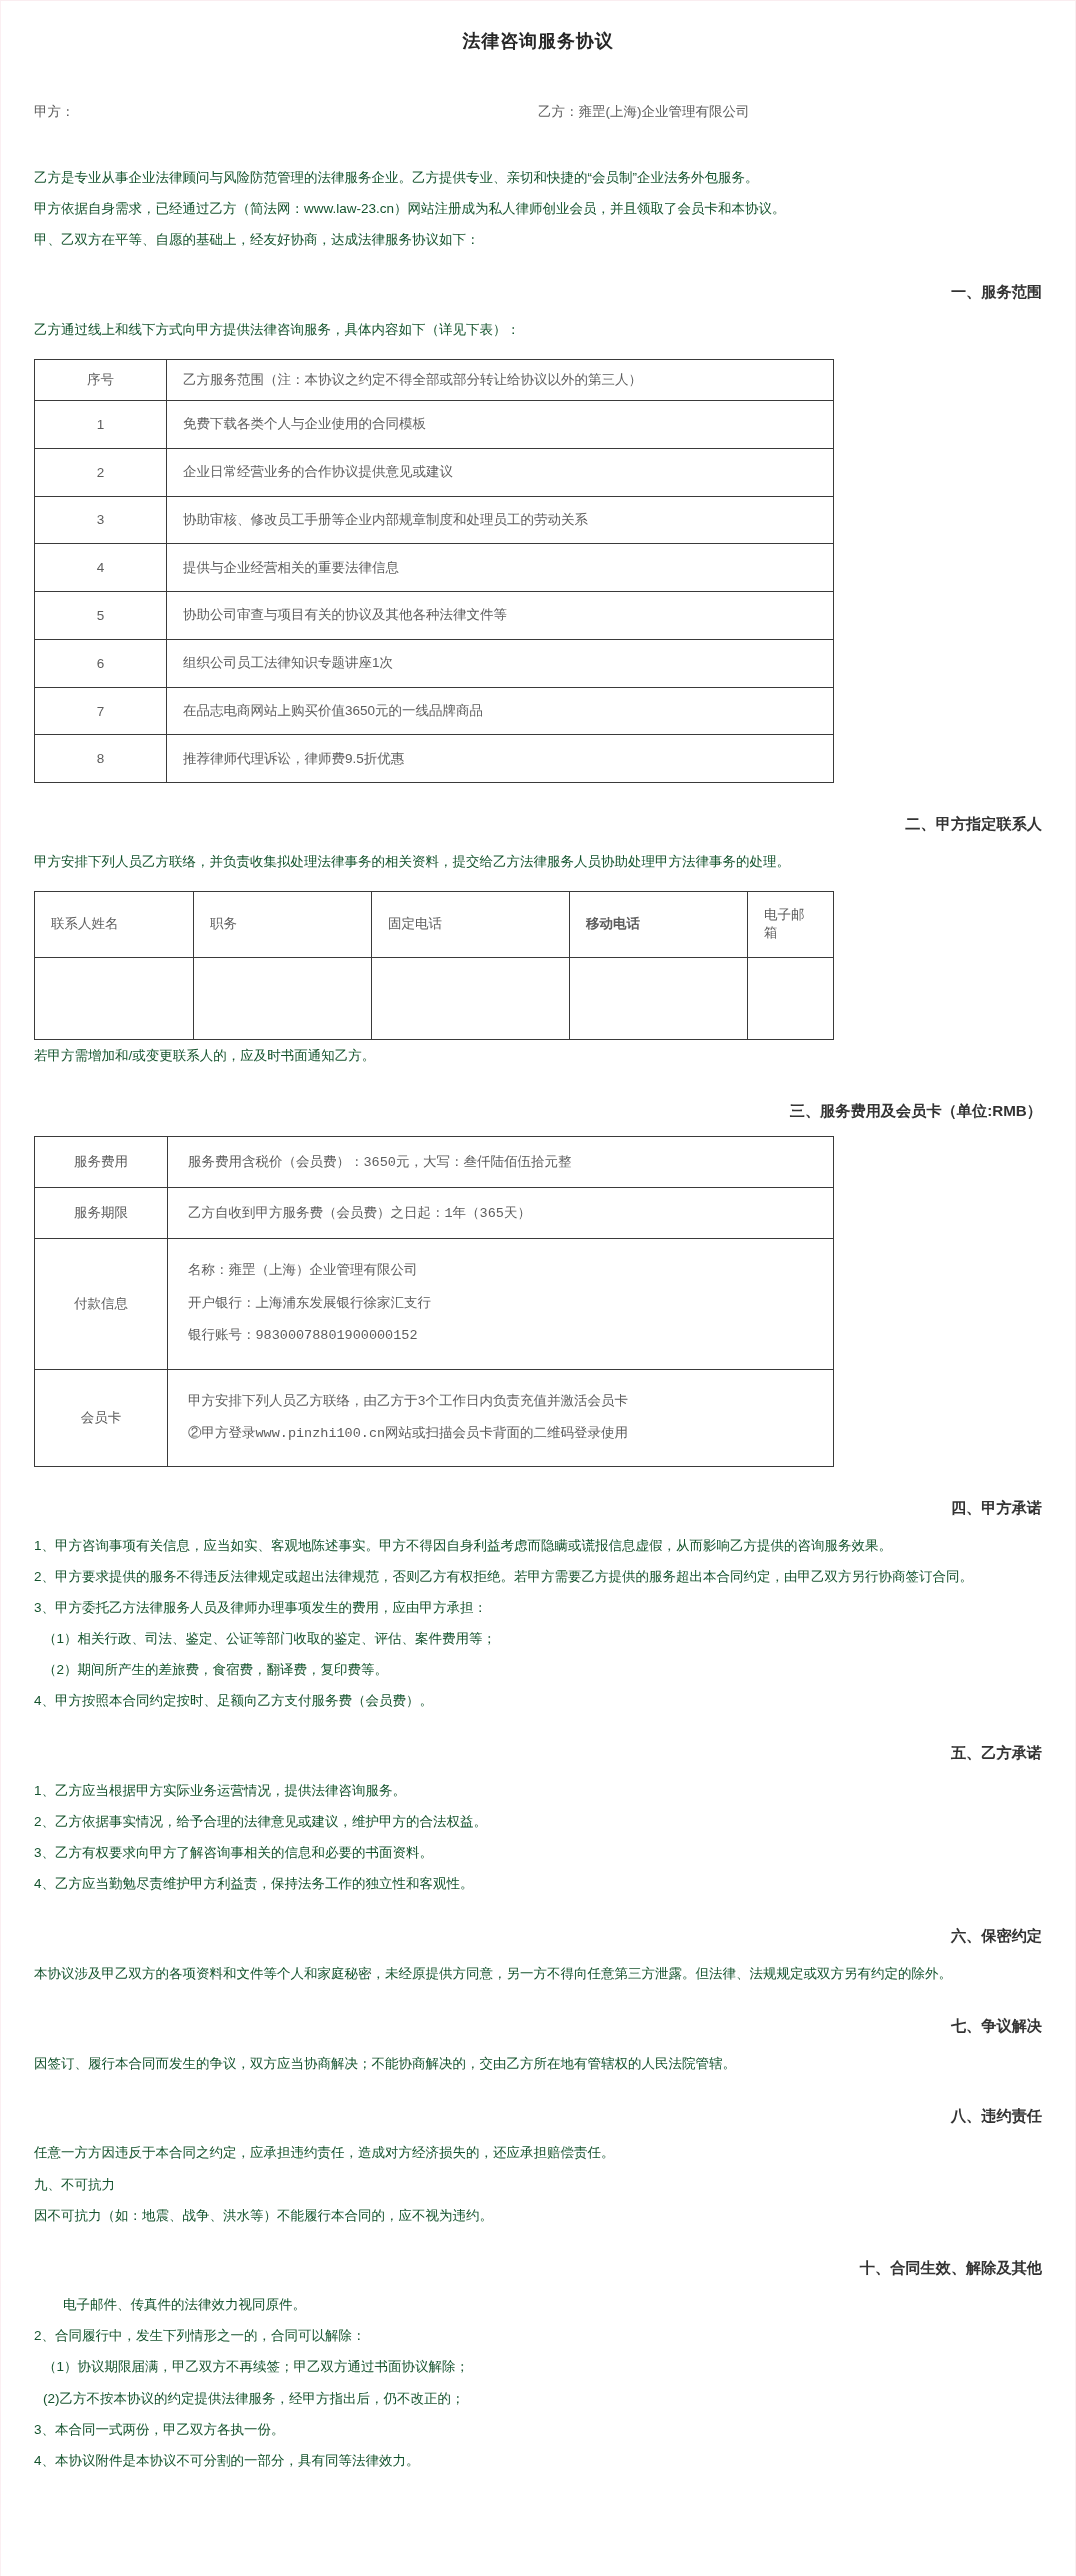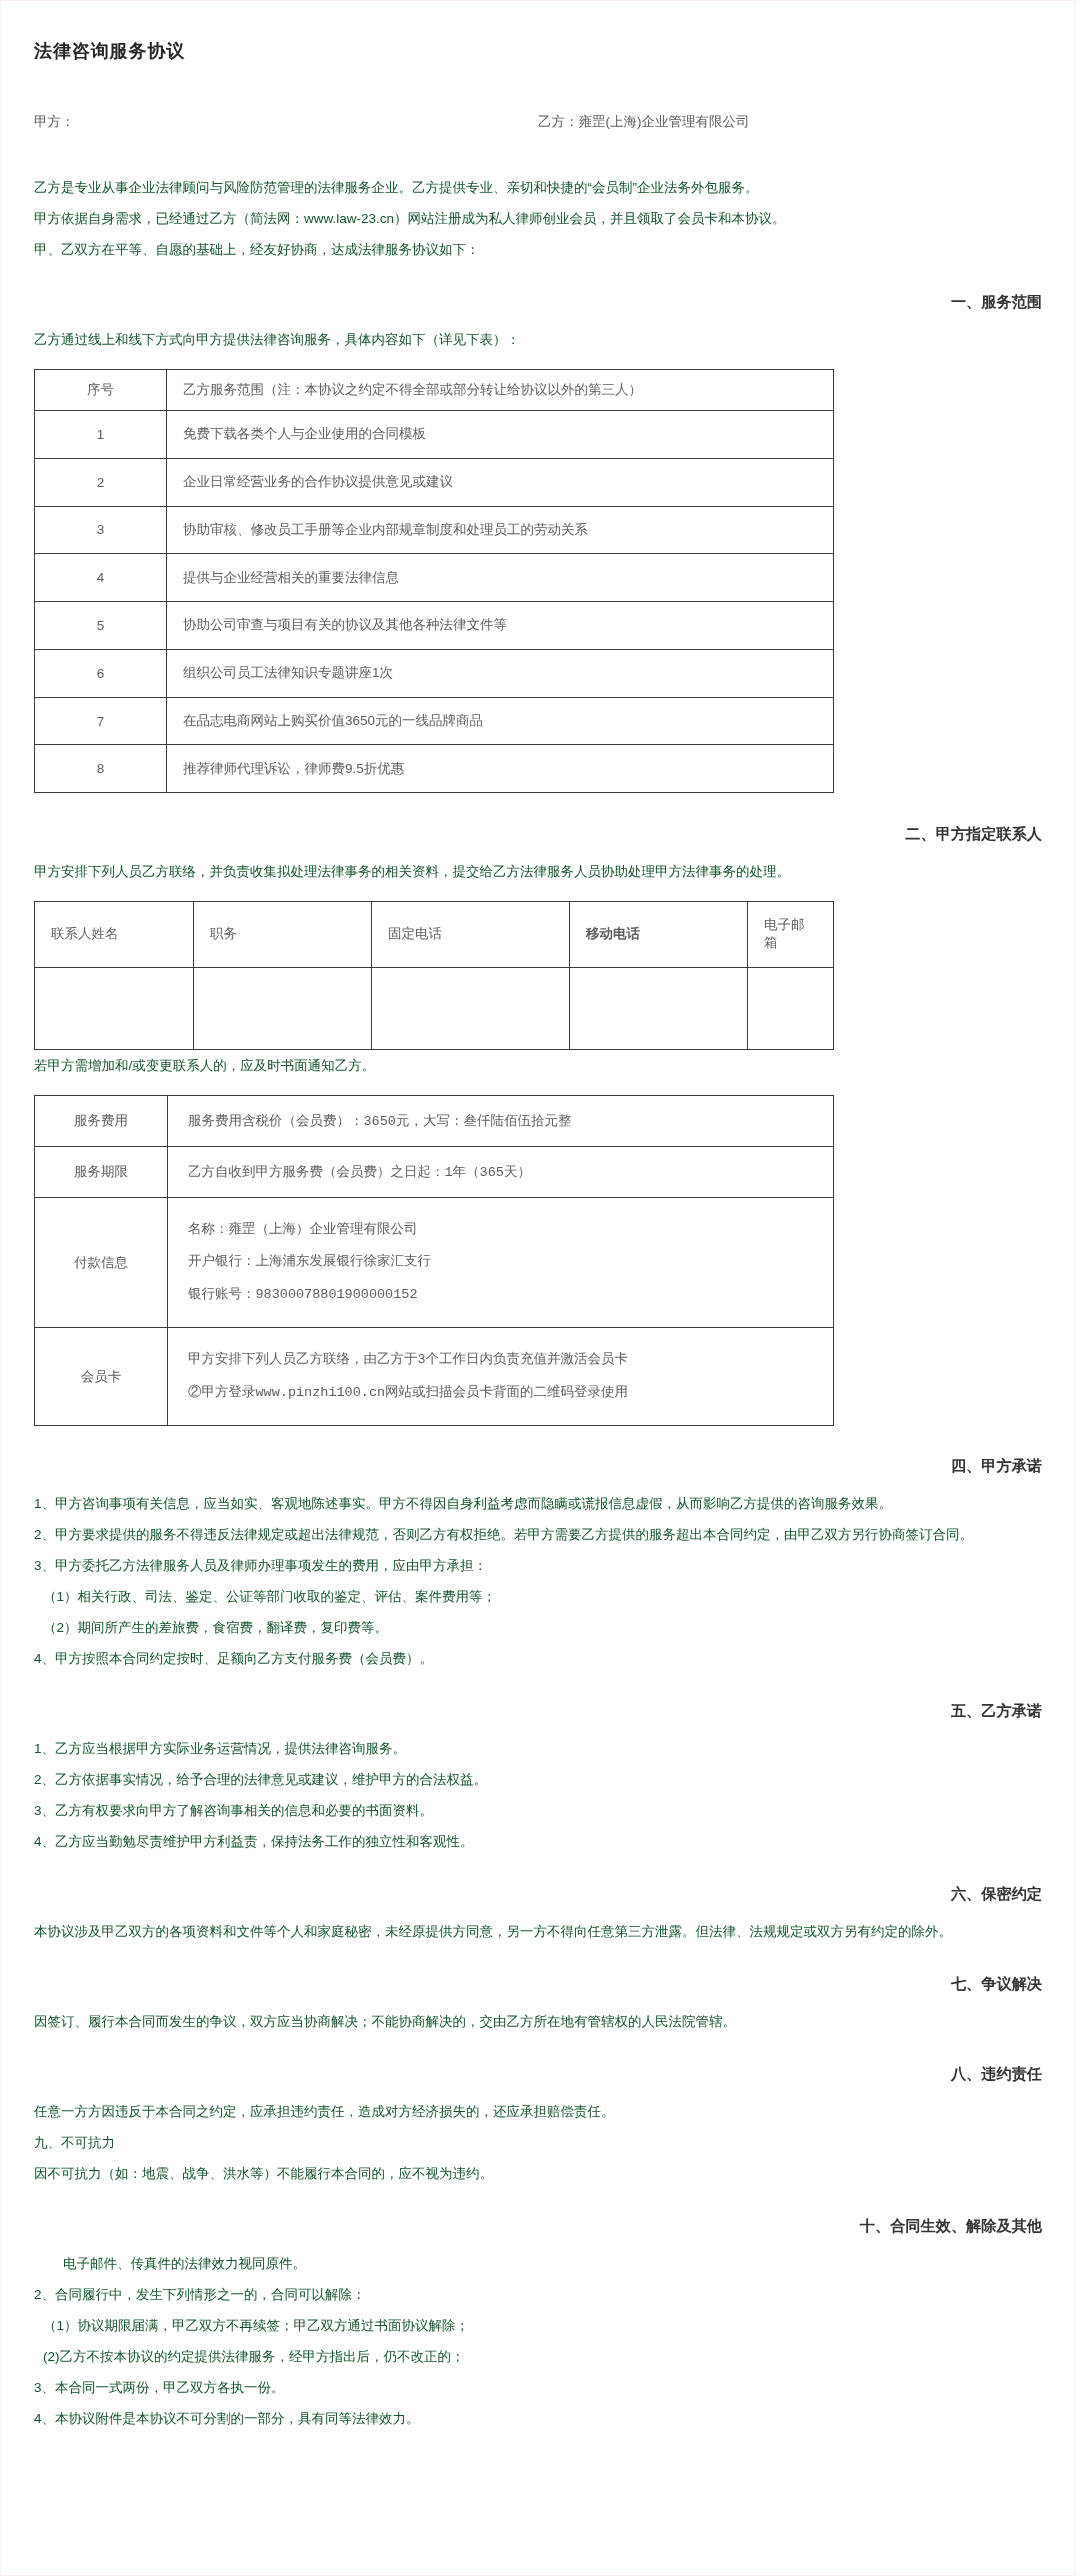--- a/index.html
+++ b/index.html
@@ -4,22 +4,22 @@
 <style>
   html,body{margin:0;padding:0;}
   body{
     width:1076px;min-height:2576px;background:#ffffff;
     font-family:"Liberation Sans","DejaVu Sans",sans-serif;
     color:#595959;box-shadow:inset 0 0 0 0.9px rgba(244,214,222,.45);
     box-sizing:border-box;
   }
   .page{padding:20px 34px 126px;box-sizing:border-box;}
   .title{
-    text-align:left;font-size:18px;font-weight:bold;color:#262626;
-    letter-spacing:0.9px;margin-top:19px;
+    text-align:center;font-size:18px;font-weight:bold;color:#262626;
+    letter-spacing:0.9px;margin-top:9px;
   }
   .doc-no{text-align:right;font-size:11.7px;color:#b2aeae;margin-top:10.8px;}
   .parties{display:flex;margin-top:50px;font-size:13.5px;color:#5d5d5d;}
   .party-a{width:504px;}
   .party-b{flex:1;}
   .blk{margin-top:41px;}
   p.bl{margin:0;font-size:13.5px;line-height:2.3;color:#14532d;}
   p.indent{padding-left:29px;}
   p.indent-sm{padding-left:9px;}
   h2.sec{font-size:15.2px;font-weight:bold;color:#333333;margin:27px 0 10.8px;text-align:right;}
@@ -121,20 +121,21 @@
       <td></td>
       <td></td>
       <td></td>
       <td></td>
     </tr>
   </tbody>
     </table>
 
   <p class="bl note">若甲方需增加和/或变更联系人的，应及时书面通知乙方。</p>
 
+  <h2 class="sec tight">三、服务费用及会员卡（单位:RMB）</h2>
 
   <table class="doc-table t3">
     <tbody>
         <tr>
       <td class="label">服务费用</td>
       <td class="val">服务费用含税价（会员费）：3650元，大写：叁仟陆佰伍拾元整</td>
     </tr>
     <tr>
       <td class="label">服务期限</td>
       <td class="val">乙方自收到甲方服务费（会员费）之日起：1年（365天）</td>

